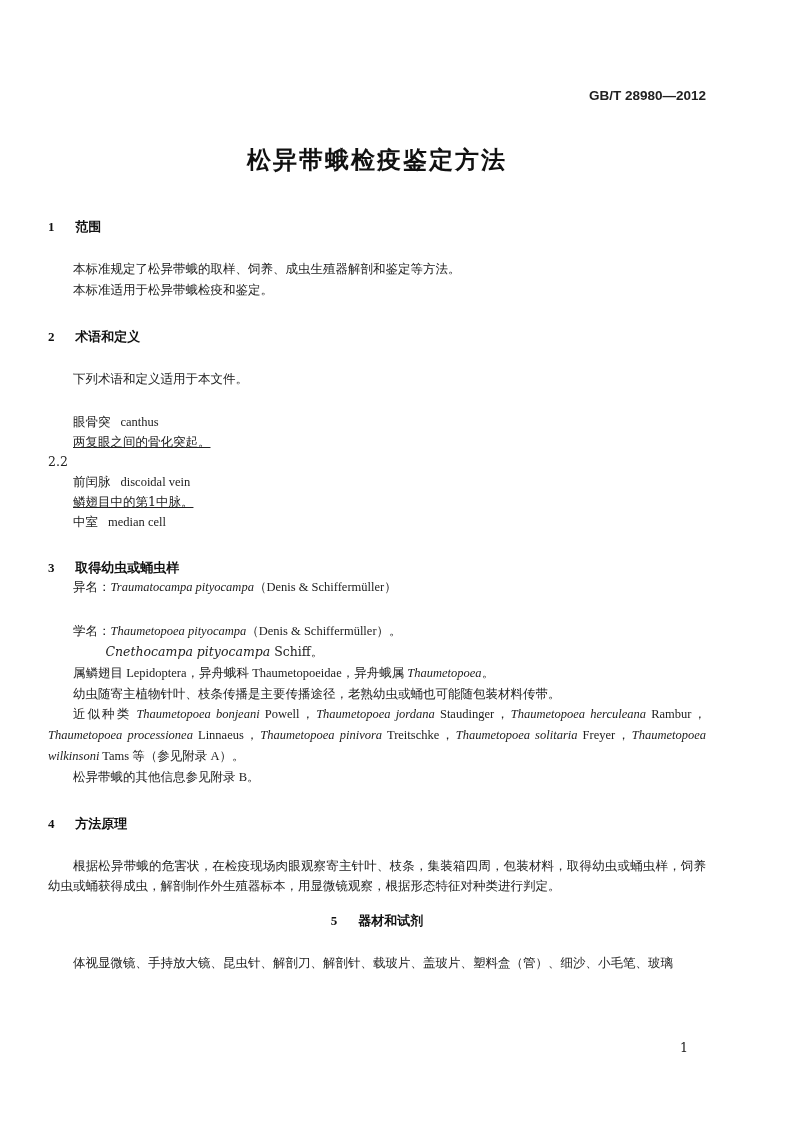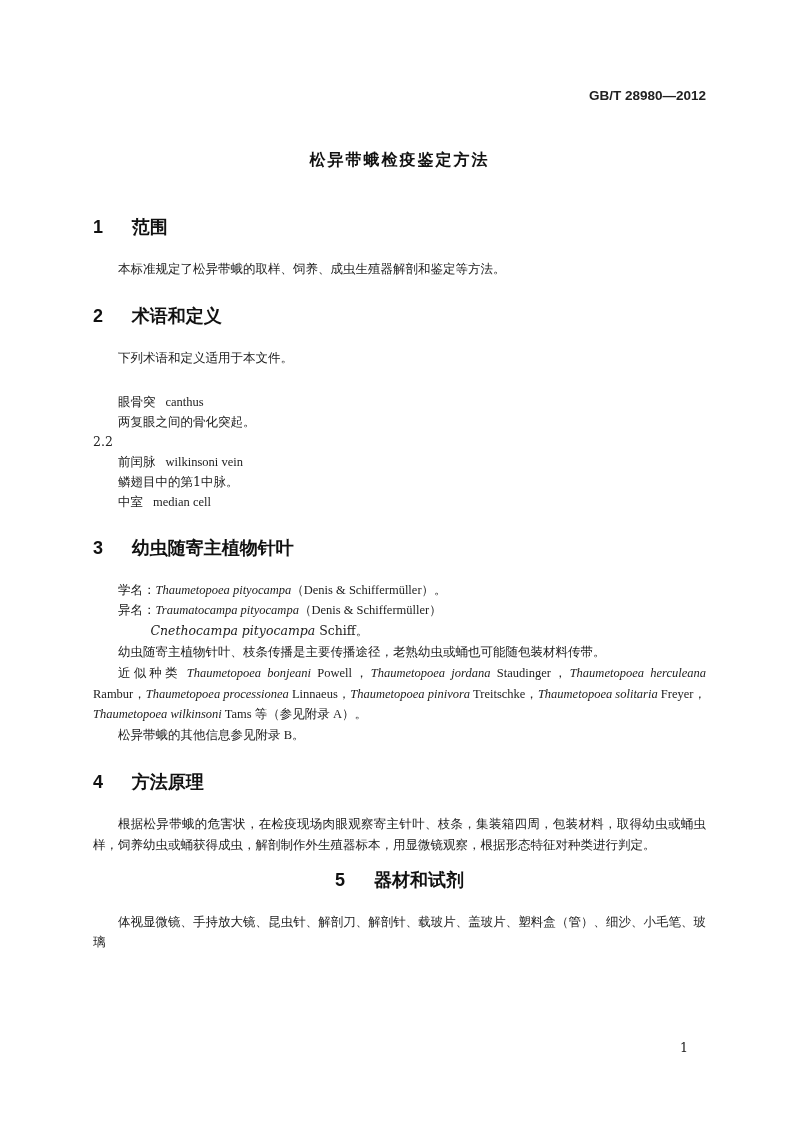--- a/index.html
+++ b/index.html
@@ -5,46 +5,46 @@
   * { box-sizing: border-box; }
   html, body { margin: 0; padding: 0; background: #ffffff; }
   .page {
     width: 794px;
     height: 1123px;
     margin: 0 auto;
     background: #ffffff;
     position: relative;
     font-family: "DejaVu Serif", "Liberation Serif", serif;
     color: #212121;
-    padding: 88px 88px 0 93px;
+    padding: 88px 88px 0 48px;
     font-size: 12.5px;
     overflow: hidden;
   }
   .std-number {
     text-align: right;
     font-weight: bold;
     font-size: 13.5px;
     font-family: "Liberation Sans", sans-serif;
     line-height: 16px;
   }
   .doc-title {
     margin: 42px 0 0 0;
     text-align: center;
-    font-size: 16px;
+    font-size: 24px;
     font-weight: bold;
     font-family: "Liberation Sans", sans-serif;
     letter-spacing: 2px;
     line-height: 28px;
     color: #111;
   }
   .section-heading {
     margin: 27px 0 0 0;
     font-weight: bold;
-    font-size: 18px;
-    font-family: Liberation Sans, sans-serif;
+    font-size: 13px;
+    font-family: Liberation Serif, serif;
     line-height: 18px;
     color: #111;
   }
   .section-heading.first { margin-top: 44px; }
   .section-heading.tight { margin-top: 15px; text-align: center; }
   .section-heading .sec-num { margin-right: 1.6em; }
   .para {
     margin: 0;
     line-height: 20.8px;
     text-align: justify;
@@ -58,20 +58,21 @@
   .term-name {
     line-height: 20px;
     font-weight: normal;
     padding-left: 2em;
   }
   .term-name .term-cn { font-family: "Liberation Sans", sans-serif; }
   .term-name .term-en { margin-left: 0.8em; font-family: "Liberation Serif", serif; }
   .term-def {
     line-height: 20px;
     text-indent: 2em;
+    text-decoration: underline;
   }
   .page-number {
     position: absolute;
     top: 1040px;
     right: 106px;
     font-size: 12.5px;
     line-height: 16px;
   }
 </style>
 </head>
@@ -80,57 +81,59 @@
 <div class="page">
 
   <div class="std-number">GB/T 28980—2012</div>
 
   <h1 class="doc-title">松异带蛾检疫鉴定方法</h1>
 
   <div class="section-heading first">
     <span class="sec-num">1</span><span class="sec-title">范围</span>
   </div>
   <p class="para indent lead">本标准规定了松异带蛾的取样、饲养、成虫生殖器解剖和鉴定等方法。</p>
+  <p class="para indent">本标准适用于松异带蛾检疫和鉴定。</p>
 
   <div class="section-heading">
     <span class="sec-num">2</span><span class="sec-title">术语和定义</span>
   </div>
   <p class="para indent lead">下列术语和定义适用于本文件。</p>
 
   <div class="terms">
 
     <div class="term-block">
       <div class="term-name">
         <span class="term-cn">眼骨突</span><span class="term-en">canthus</span>
       </div>
       <div class="term-def">两复眼之间的骨化突起。</div>
     </div>
 
     <div class="term-block">
       <div class="term-number">2.2</div>
       <div class="term-name">
-        <span class="term-cn">前闰脉</span><span class="term-en">wilkinsoni vein</span>
+        <span class="term-cn">前闰脉</span><span class="term-en">discoidal vein</span>
       </div>
       <div class="term-def">鳞翅目中的第1中脉。</div>
     </div>
 
     <div class="term-block">
       <div class="term-name">
         <span class="term-cn">中室</span><span class="term-en">median cell</span>
       </div>
     </div>
 
   </div>
 
   <div class="section-heading">
-    <span class="sec-num">3</span><span class="sec-title">幼虫随寄主植物针叶</span>
+    <span class="sec-num">3</span><span class="sec-title">取得幼虫或蛹虫样</span>
   </div>
+  <p class="para indent"><span>异名：</span><span class="italic">Traumatocampa pityocampa</span><span>（Denis &amp; Schiffermüller）</span></p>
   <p class="para indent lead"><span>学名：</span><span class="italic">Thaumetopoea pityocampa</span><span>（Denis &amp; Schiffermüller）。</span></p>
-  <p class="para indent"><span>异名：</span><span class="italic">Traumatocampa pityocampa</span><span>（Denis &amp; Schiffermüller）</span></p>
   <p class="para indent-deep"><span class="italic">Cnethocampa pityocampa</span><span> Schiff。</span></p>
+  <p class="para indent"><span>属鳞翅目 Lepidoptera，异舟蛾科 Thaumetopoeidae，异舟蛾属 </span><span class="italic">Thaumetopoea</span><span>。</span></p>
   <p class="para indent"><span>幼虫随寄主植物针叶、枝条传播是主要传播途径，老熟幼虫或蛹也可能随包装材料传带。</span></p>
   <p class="para indent"><span>近似种类 </span><span class="italic">Thaumetopoea bonjeani</span><span> Powell，</span><span class="italic">Thaumetopoea jordana</span><span> Staudinger，</span><span class="italic">Thaumetopoea herculeana</span><span> Rambur，</span><span class="italic">Thaumetopoea processionea</span><span> Linnaeus，</span><span class="italic">Thaumetopoea pinivora</span><span> Treitschke，</span><span class="italic">Thaumetopoea solitaria</span><span> Freyer，</span><span class="italic">Thaumetopoea wilkinsoni</span><span> Tams 等（参见附录 A）。</span></p>
   <p class="para indent"><span>松异带蛾的其他信息参见附录 B。</span></p>
 
   <div class="section-heading">
     <span class="sec-num">4</span><span class="sec-title">方法原理</span>
   </div>
   <p class="para indent lead">根据松异带蛾的危害状，在检疫现场肉眼观察寄主针叶、枝条，集装箱四周，包装材料，取得幼虫或蛹虫样，饲养幼虫或蛹获得成虫，解剖制作外生殖器标本，用显微镜观察，根据形态特征对种类进行判定。</p>
 
   <div class="section-heading tight">

